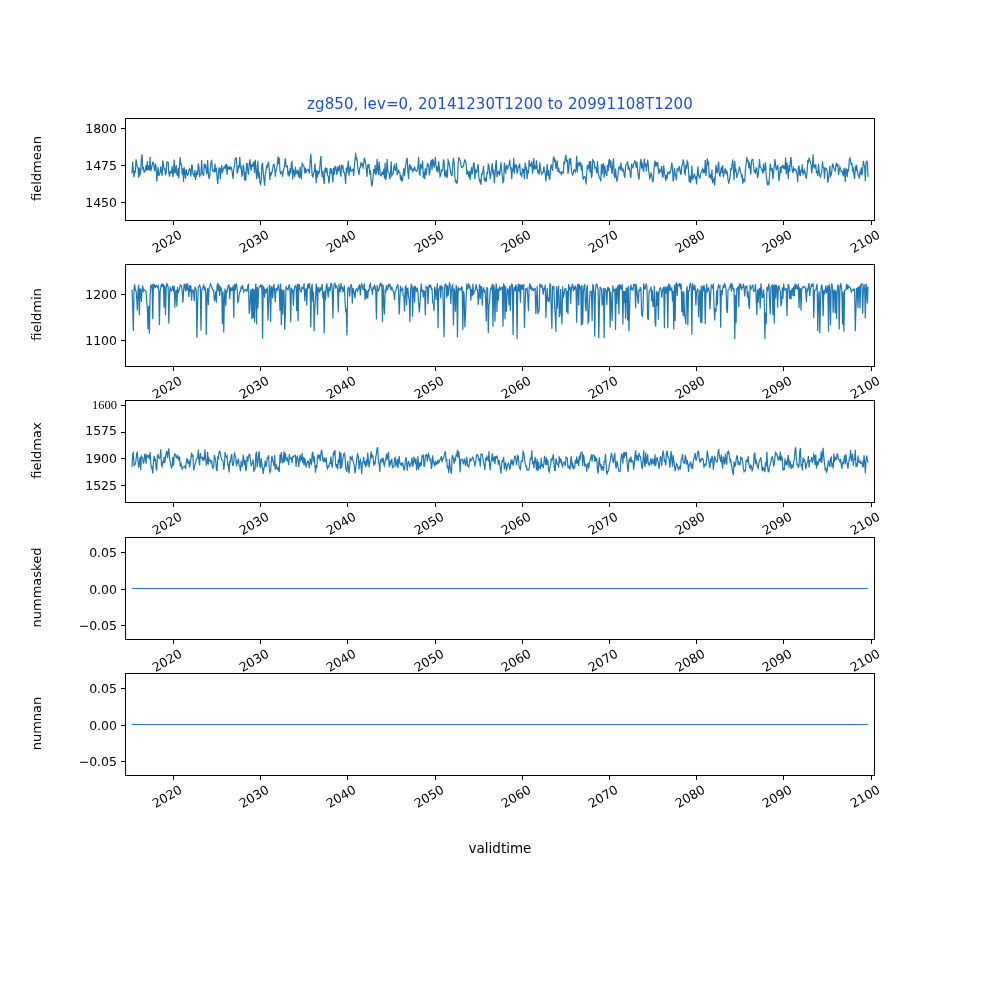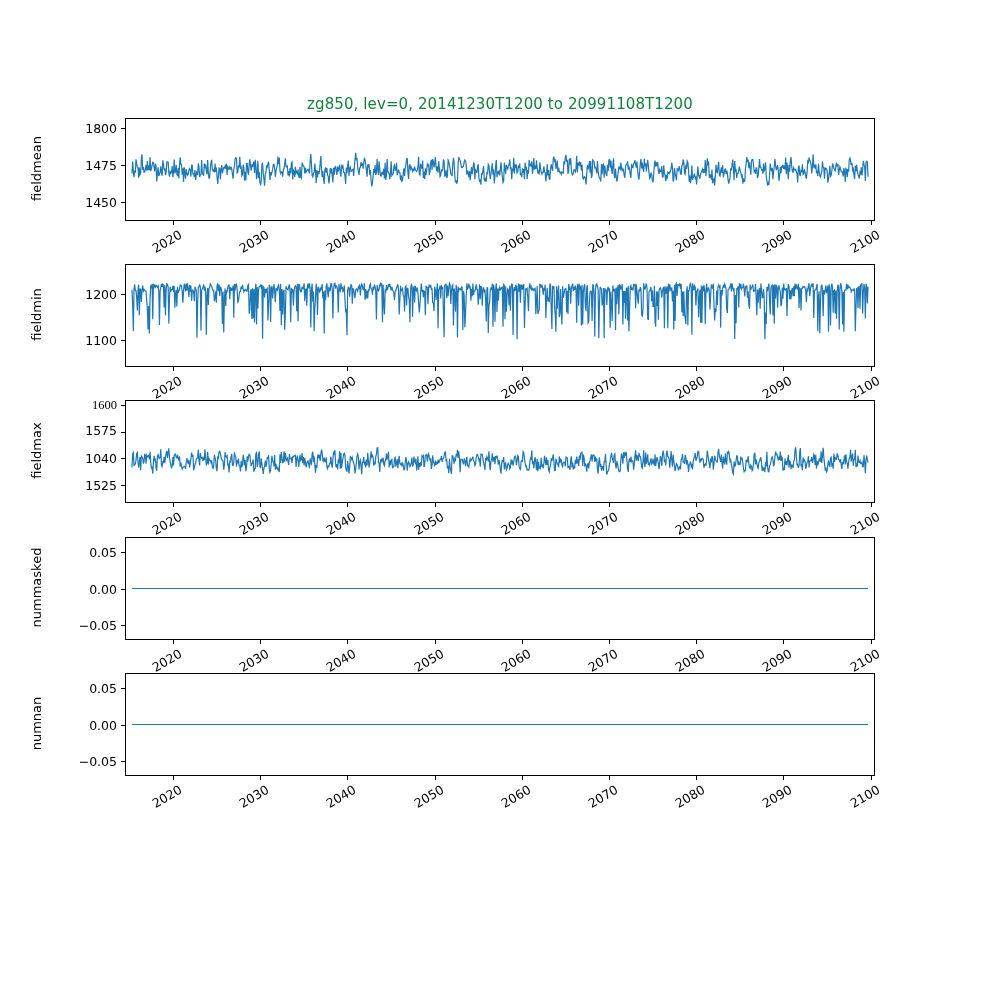--- a/index.html
+++ b/index.html
@@ -20,21 +20,21 @@
     height: 1000px;
     background: #ffffff;
   }
   .fig-title {
     position: absolute;
     left: 0;
     top: 95px;
     width: 1000px;
     text-align: center;
     font-size: 15px;
-    color: #15803d;
+    color: #1d4ed8;
     letter-spacing: 0.1px;
   }
   
   .panel {
     position: absolute;
     left: 125px;
     width: 750px;
     box-sizing: border-box;
     border: 1px solid #000000;
     background: transparent;
@@ -138,20 +138,21 @@
         </div>
       </div>
       <div class="panel" style="top: 673px; height: 103px;">
         <div class="plotarea">
           <svg viewBox="0 0 748 101" preserveAspectRatio="none">
             <path d="M5.98,50.50 L742.02,50.50" fill="none" stroke="#1f77b4" stroke-width="1.2" vector-effect="non-scaling-stroke"></path>
           </svg>
         </div>
       </div>
     </div>
+  <div class="xlabel" id="xlabel" style="top: 840px;">validtime</div>
 <div class="ytick" style="top: 201.871px; left: 53px;">1450</div>
     <div class="ytickmark" style="top: 201.871px; left: 121px;"></div>
     <div class="ytick" style="top: 165.086px; left: 53px;">1475</div>
     <div class="ytickmark" style="top: 165.086px; left: 121px;"></div>
     <div class="ytick" style="top: 128.3px; left: 53px;">1800</div>
     <div class="ytickmark" style="top: 128.3px; left: 121px;"></div>
     <div class="ylabel" style="width: 103px; left: 27px; top: 160.5px; margin-left: -42.5px;">fieldmean</div>
     <div class="xticklabels" style="top: 221px;">
       <div class="xtickmark" style="left: 47.9651px; top: 0px;"></div>
       <div class="xtick-rot" style="left: 13.9651px; top: 6px; width: 38px;">2020</div>
@@ -192,21 +193,21 @@
       <div class="xtick-rot" style="left: 450.012px; top: 6px; width: 38px;">2070</div>
       <div class="xtickmark" style="left: 571.221px; top: 0px;"></div>
       <div class="xtick-rot" style="left: 537.221px; top: 6px; width: 38px;">2080</div>
       <div class="xtickmark" style="left: 658.43px; top: 0px;"></div>
       <div class="xtick-rot" style="left: 624.43px; top: 6px; width: 38px;">2090</div>
       <div class="xtickmark" style="left: 745.64px; top: 0px;"></div>
       <div class="xtick-rot" style="left: 711.64px; top: 6px; width: 38px;">2100</div>
     </div>
     <div class="ytick" style="top: 484.948px; left: 53px;">1525</div>
     <div class="ytickmark" style="top: 484.948px; left: 121px;"></div>
-    <div class="ytick" style="top: 458.402px; left: 53px;">1040</div>
+    <div class="ytick" style="top: 458.402px; left: 53px;">1900</div>
     <div class="ytickmark" style="top: 458.402px; left: 121px;"></div>
     <div class="ytick" style="top: 430px; left: 53px;">1575</div>
     <div class="ytickmark" style="top: 431.856px; left: 121px;"></div>
     <div class="ytick" style="top: 405.309px; left: 53px; font-family: Liberation Serif, serif;">1600</div>
     <div class="ytickmark" style="top: 405.309px; left: 121px;"></div>
     <div class="ylabel" style="width: 103px; left: 27px; top: 442.5px; margin-left: -42.5px;">fieldmax</div>
     <div class="xticklabels" style="top: 503px;">
       <div class="xtickmark" style="left: 47.9651px; top: 0px;"></div>
       <div class="xtick-rot" style="left: 13.9651px; top: 6px; width: 38px;">2020</div>
       <div class="xtickmark" style="left: 135.174px; top: 0px;"></div>

